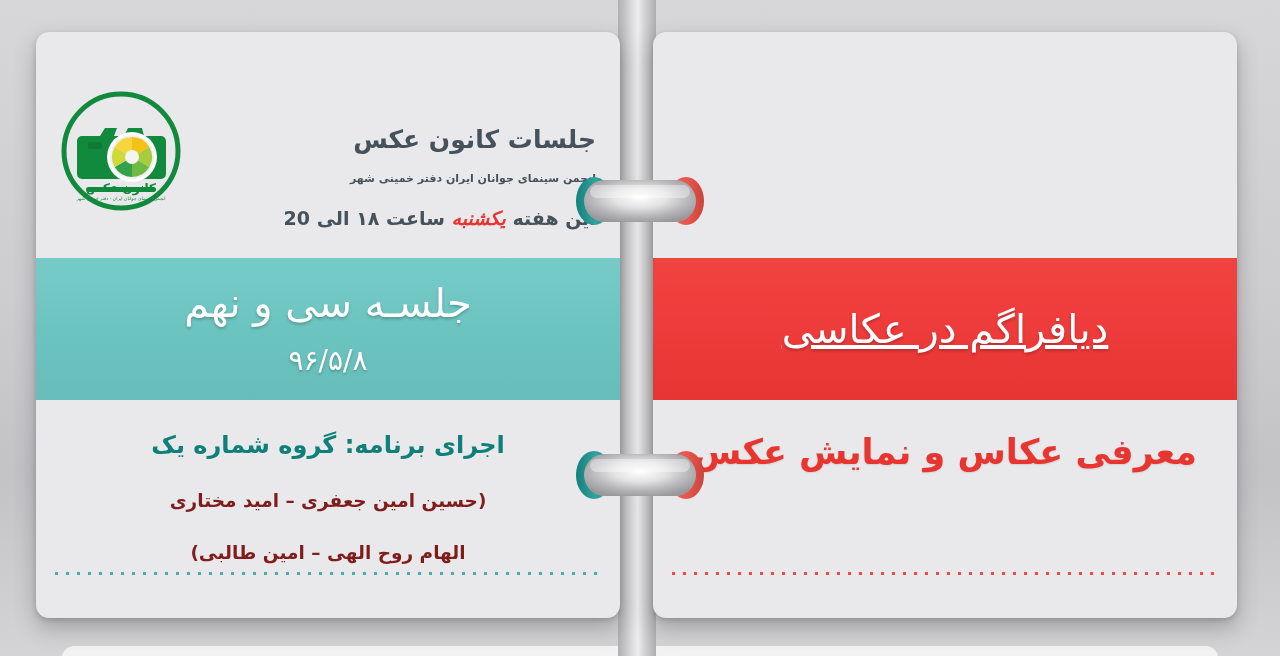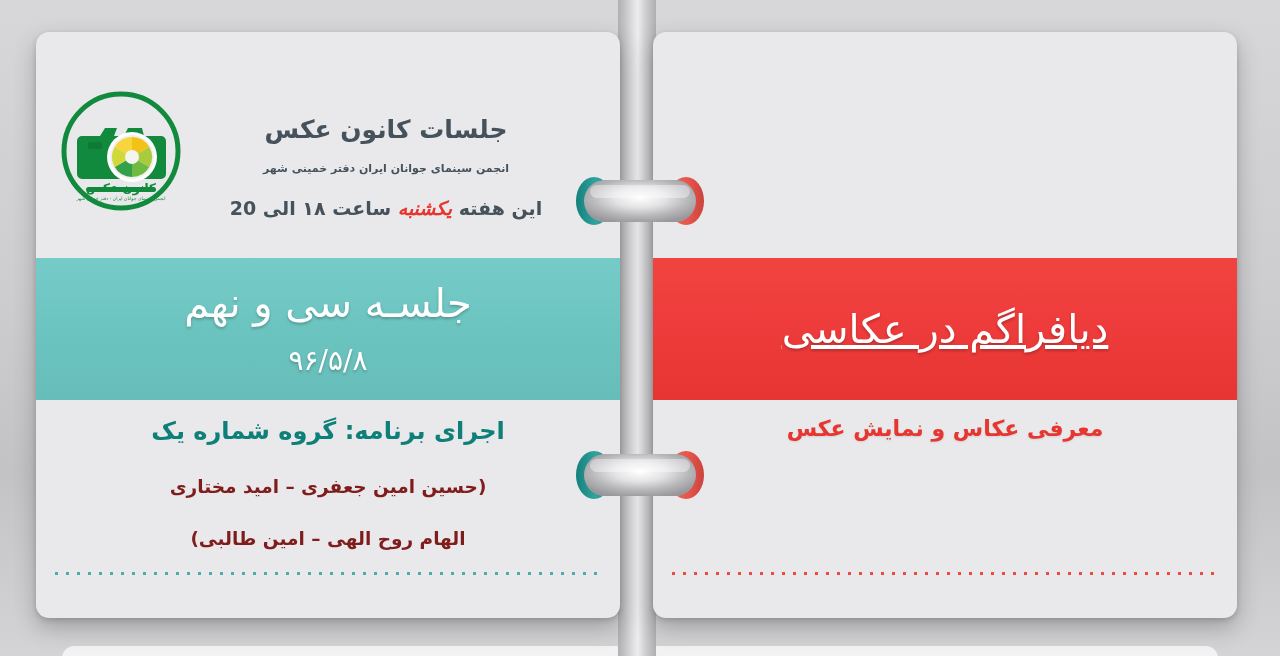--- a/index.html
+++ b/index.html
@@ -72,23 +72,22 @@
     left: 24px;
     top: 58px;
     width: 122px;
     height: 122px;
   }
   .logo svg { display: block; width: 122px; height: 122px; }
 
   .head-texts {
     position: absolute;
     right: 24px;
-    top: 82px;
+    top: 92px;
     width: 420px;
-    text-align: center;
   }
 
   .title-1 {
     font-size: 25px;
     font-weight: bold;
     color: #45525c;
     letter-spacing: .3px;
     line-height: 1.25;
   }
   .title-2 {
@@ -126,40 +125,40 @@
     text-decoration: underline;
   }
   .banner-line-1 { font-size: 40px; line-height: 1.15; letter-spacing: 1px; }
   .banner-line-2 { font-size: 28px; line-height: 1.15; margin-top: 19px; }
   .banner-single { font-size: 40px; line-height: 1.15; }
 
   
   .body {
     position: relative;
     height: 218px;
-    padding-top: 14px;
+    padding-top: 28px;
     text-align: center;
   }
 
   .crew-title {
     font-size: 24px;
     font-weight: bold;
     color: #0e8079;
     line-height: 1.45;
   }
   .crew-line {
     margin-top: 24px;
     font-size: 18.5px;
     font-weight: bold;
     color: #7f1d1d;
     line-height: 1.5;
   }
 
   .subtitle-red {
-    font-size: 22px;
+    font-size: 35px;
     font-weight: bold;
     color: #e8352f;
     line-height: 1.4;
     text-shadow: 0 1px 2px rgba(0,0,0,.10);
   }
 
   
   .dots {
     position: absolute;
     left: 18px;

